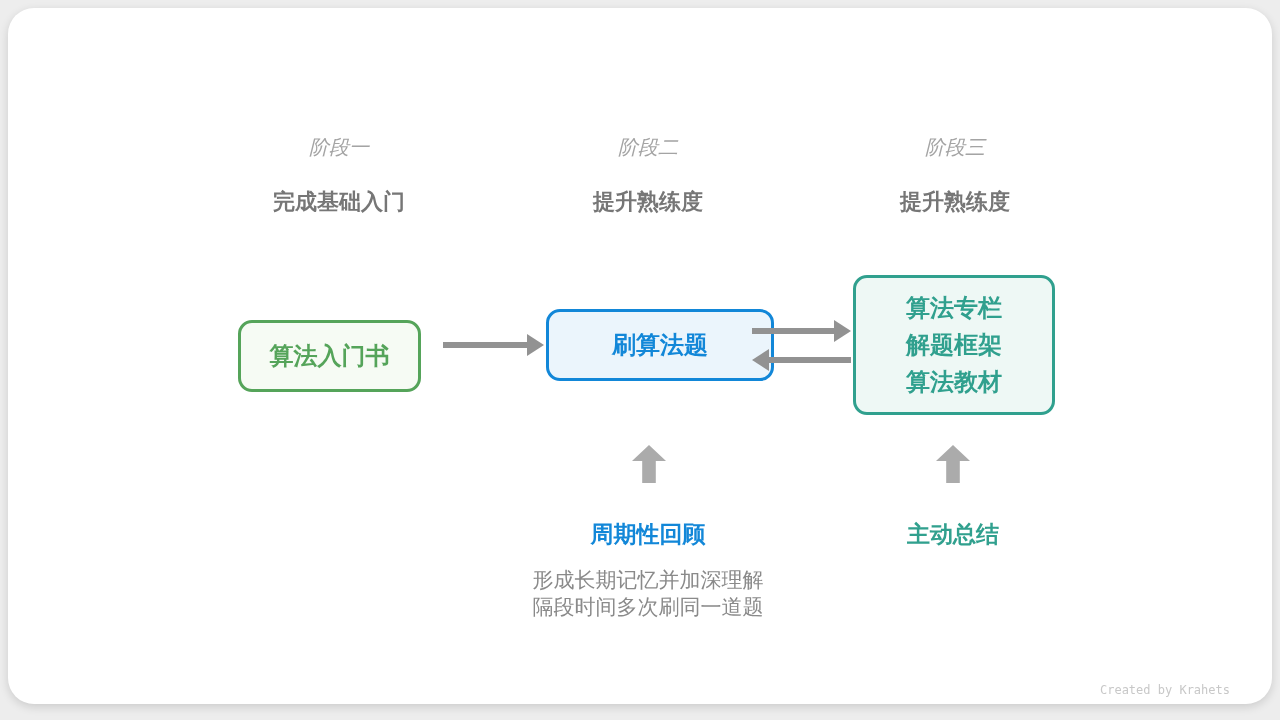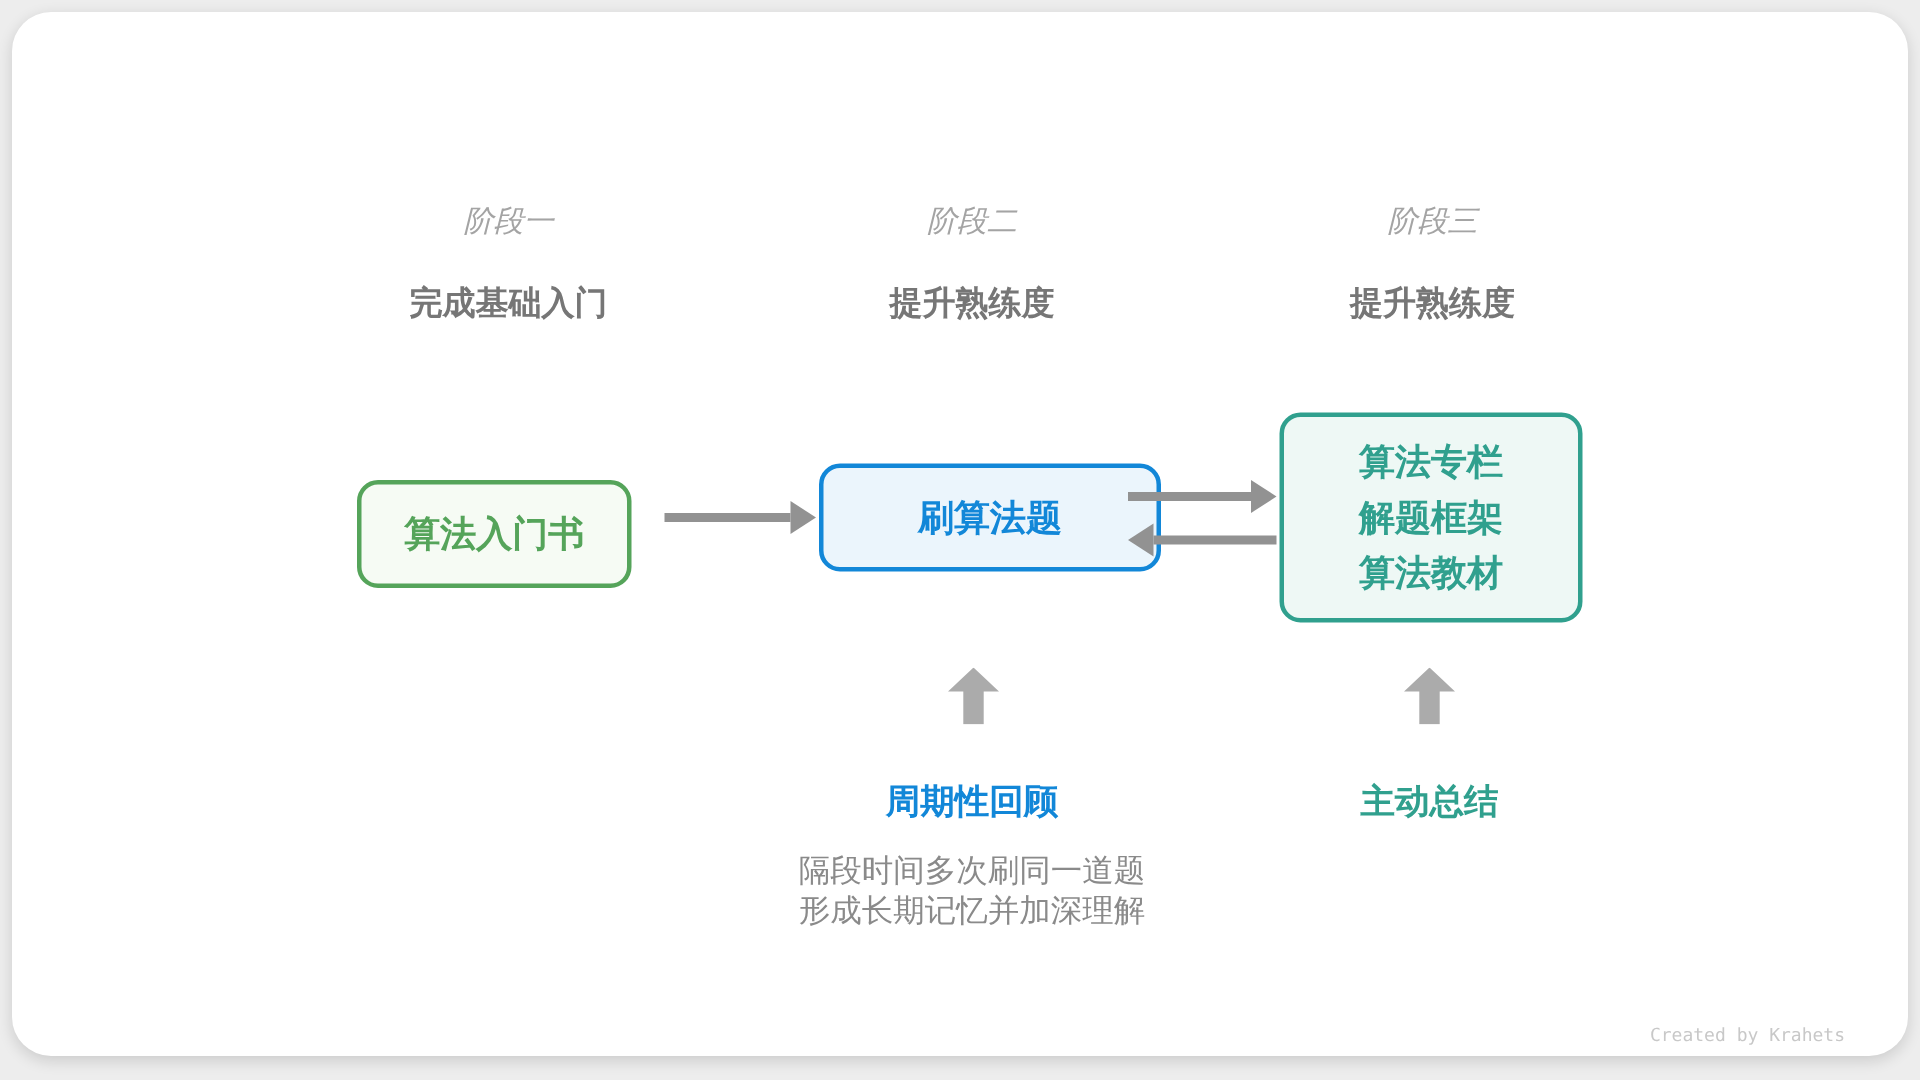--- a/index.html
+++ b/index.html
@@ -155,22 +155,22 @@
   <div class="abs h-arrow arrow-3">
     <div class="head-left"></div>
     <div class="shaft"></div>
   </div>
 
   <div class="abs up-arrow up-arrow-1"></div>
   <div class="abs up-arrow up-arrow-2"></div>
 
   <div class="abs centered anno-title blue" style="left:640px">周期性回顾</div>
   <div class="abs centered anno-desc" style="left:640px">
+    <div>形成长期记忆并加深理解</div>
     <div>隔段时间多次刷同一道题</div>
-    <div>形成长期记忆并加深理解</div>
   </div>
 
   <div class="abs centered anno-title teal" style="left:945px">主动总结</div>
   <div class="abs centered anno-desc" style="left:945px">
   </div>
 
   <div class="abs credit">Created by Krahets</div>
 
 </div>
 

